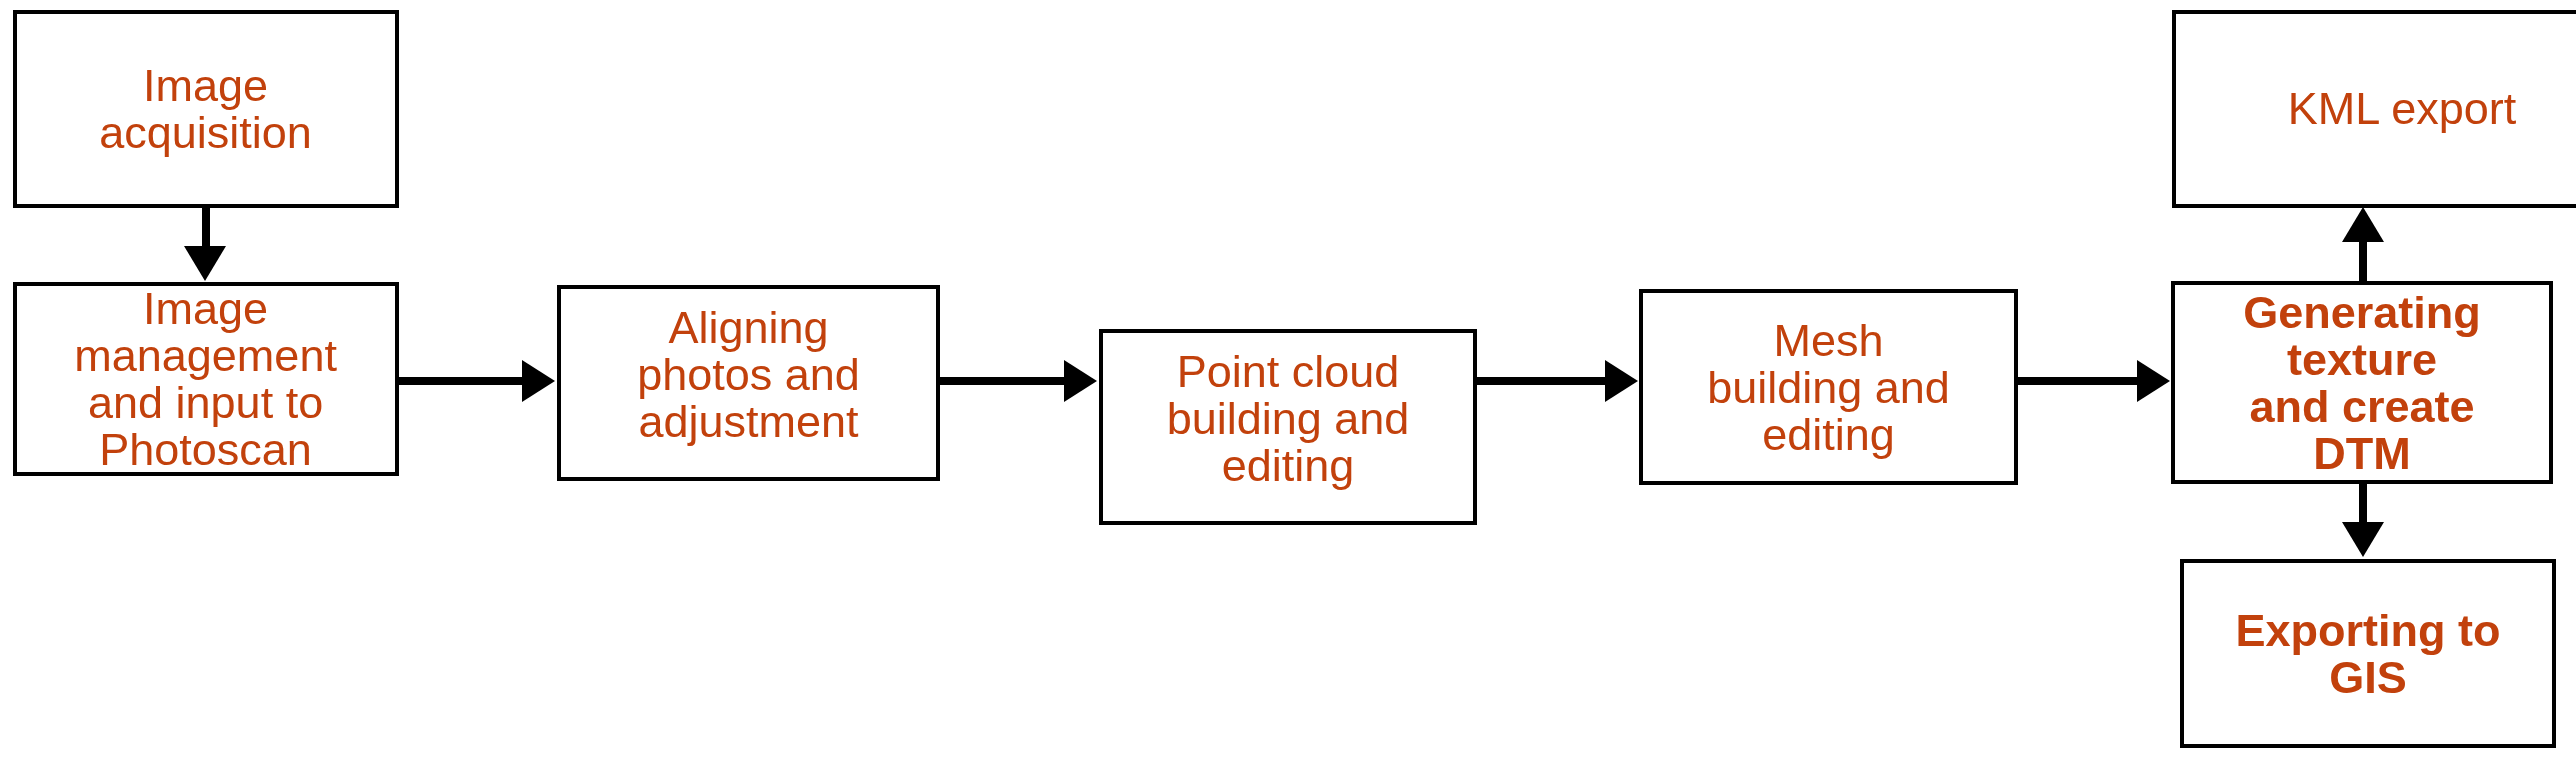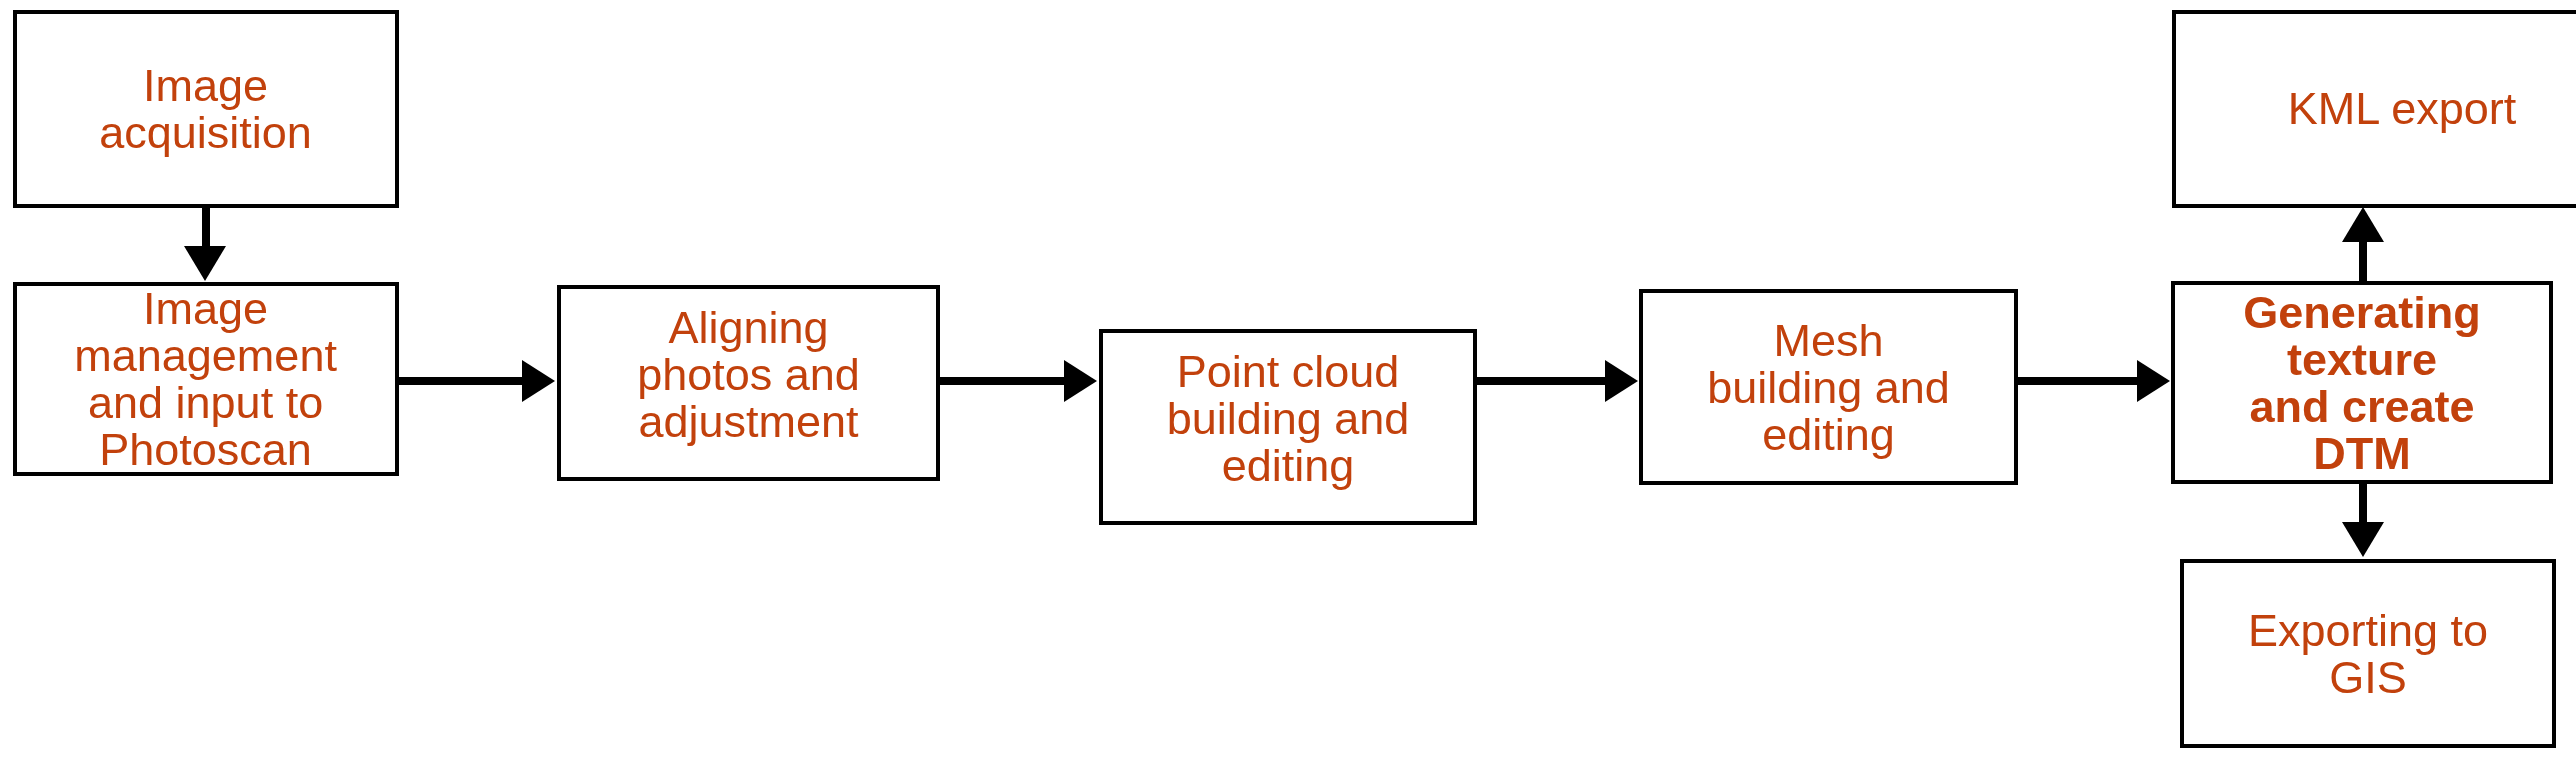--- a/index.html
+++ b/index.html
@@ -84,21 +84,21 @@
 building and
 editing</div>
 
   <div class="node" style="left:2171px; top:281px; width:382px; height:203px;font-weight:bold;">Generating
 texture
 and create
 DTM</div>
 
   <div class="node" style="left:2172px; top:9.5px;  width:460px; height:198px;">KML export</div>
 
-  <div class="node" style="left:2180px; top:559px; width:376px; height:189px;">Exporting to
+  <div class="node" style="left:2180px; top:559px; width:376px; height:189px;font-weight:bold;">Exporting to
 GIS</div>
 
   <div>
     <div class="arrow-part" style="left:202px; top:206px; width:8px; height:41px;"></div>
     <div class="head down" style="left:184px; top:246px;"></div>
   </div>
 
   <div>
     <div class="arrow-part" style="left:397px; top:377px; width:126px; height:8px;"></div>
     <div class="head right" style="left:522px; top:360px;"></div>

